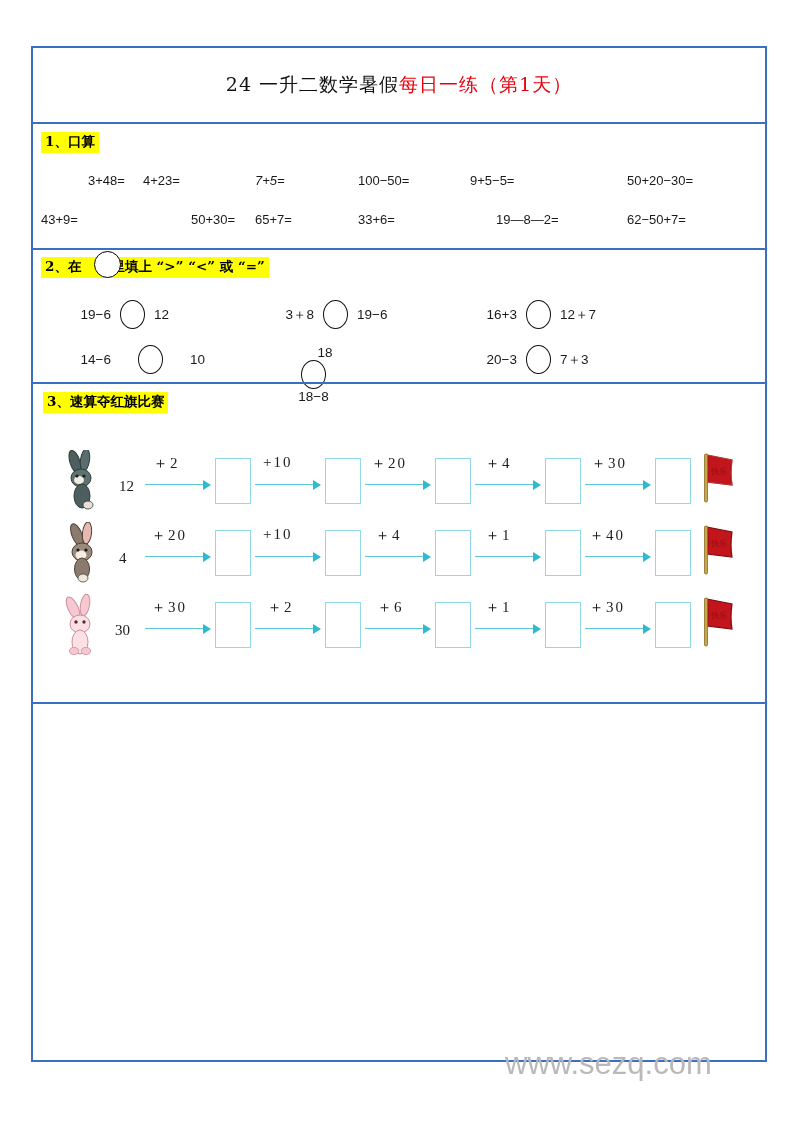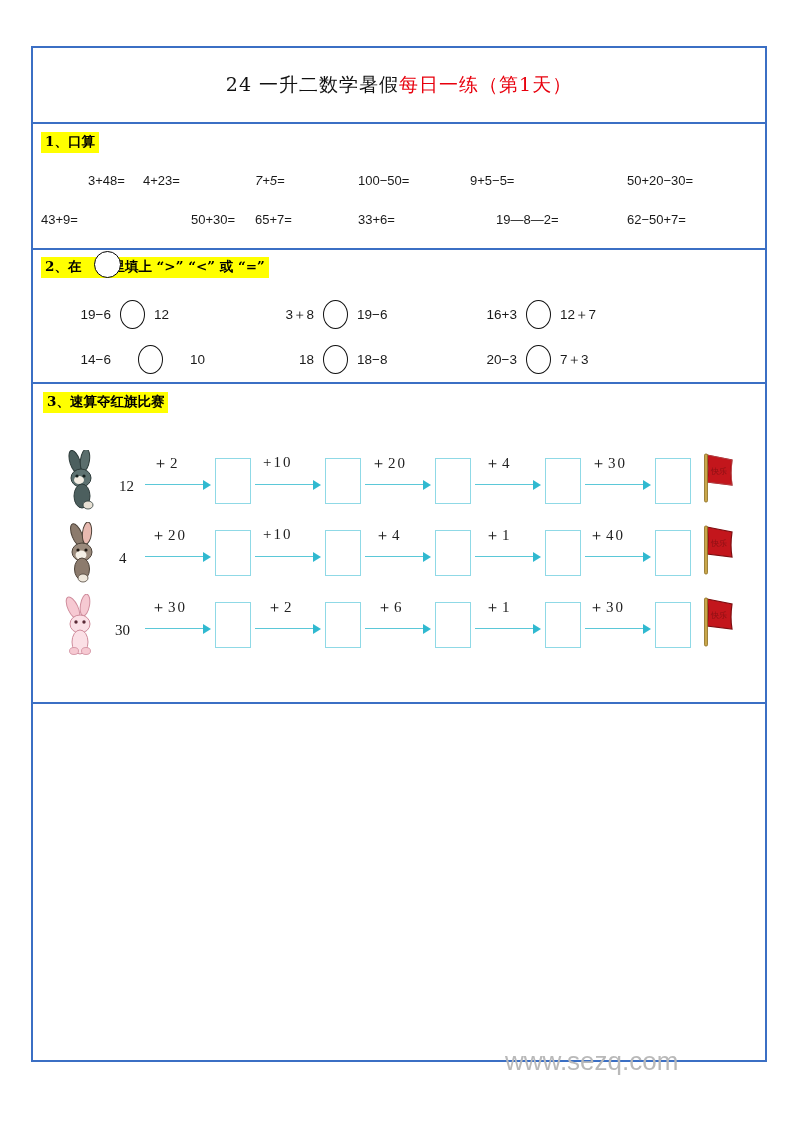--- a/index.html
+++ b/index.html
@@ -48,21 +48,21 @@
   .ansbox{position:absolute;width:34px;height:44px;border:1.3px solid #8fd9e6;background:#fff;}
   .flag{position:absolute;width:40px;height:52px;}
 
   
   .s45-split{position:absolute;top:0;bottom:0;width:2px;background:#3b6fc4;}
   .s4-head,.s5-head{position:absolute;top:10px;}
   .prob-txt{position:absolute;font-family:"DejaVu Serif",serif;font-size:13px;color:#111;line-height:38px;letter-spacing:0.2px;}
 
   
   .watermark{position:absolute;left:505px;top:1046px;font-family:"Liberation Sans",sans-serif;
-             font-size:26px;color:#b9b9b9;letter-spacing:0px;white-space:nowrap;}
+             font-size:31px;color:#b9b9b9;letter-spacing:0px;white-space:nowrap;}
 </style>
 </head>
 <body>
 
 <div class="page">
 
   <div class="frame">
 
     <div class="title">
       <div class="title-txt">
@@ -116,21 +116,21 @@
         <span class="cmp-left">16+3</span>
         <span class="cmp-circle"></span>
         <span>12＋7</span>
       </div>
 
       <div class="cmp-item" style="left:40px;top:95px;gap:18px;">
         <span class="cmp-left">14−6</span>
         <span class="cmp-circle"></span>
         <span>10</span>
       </div>
-      <div class="cmp-item" style="left:243px;top:95px;">
+      <div class="cmp-item" style="left:259px;top:95px;flex-direction:column;">
         <span class="cmp-left">18</span>
         <span class="cmp-circle"></span>
         <span>18−8</span>
       </div>
       <div class="cmp-item" style="left:446px;top:95px;">
         <span class="cmp-left">20−3</span>
         <span class="cmp-circle"></span>
         <span>7＋3</span>
       </div>
     </div>

